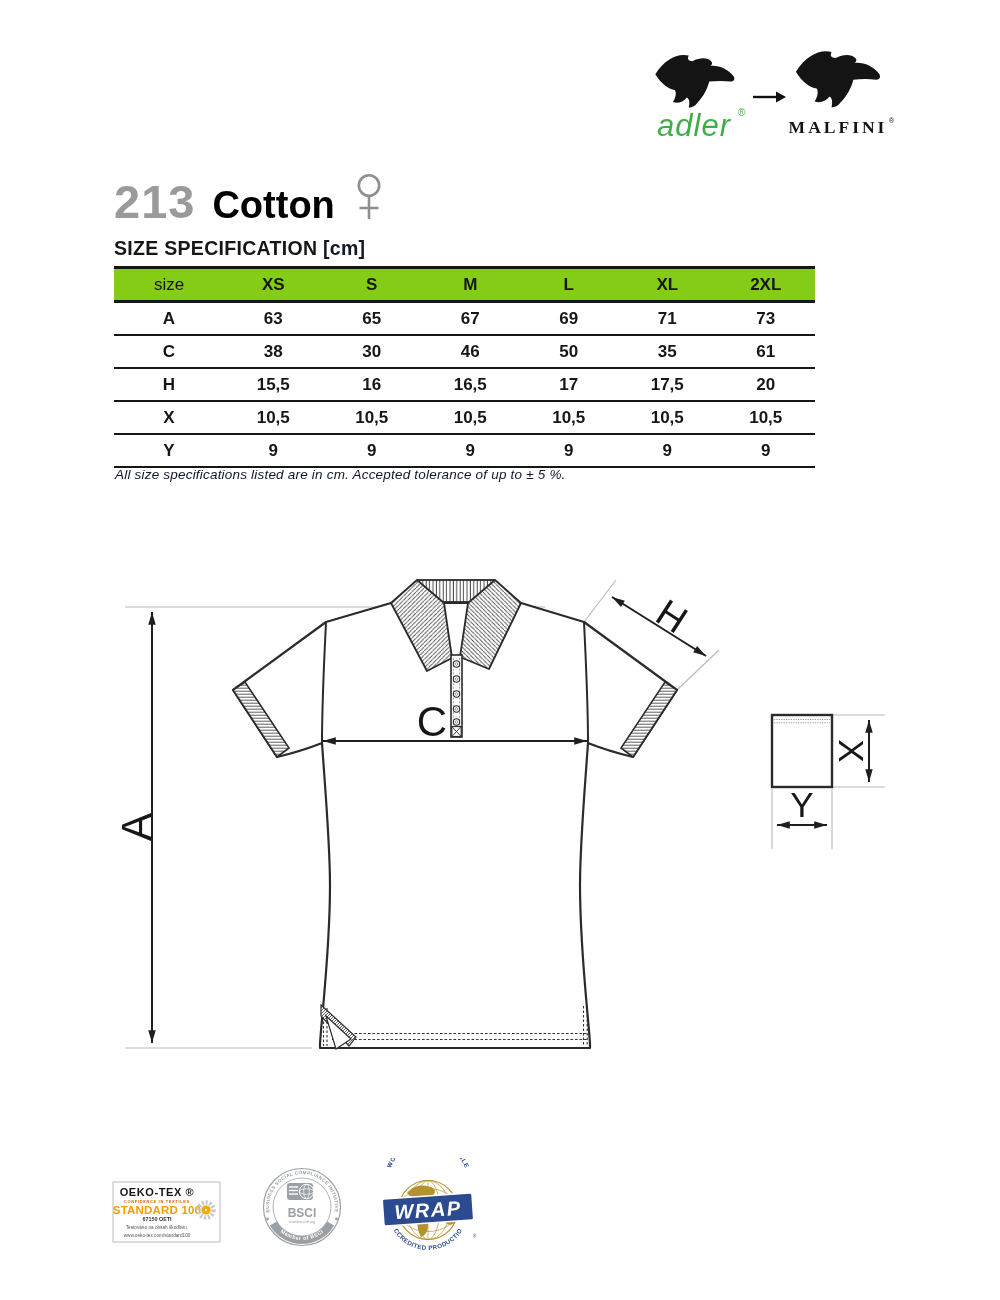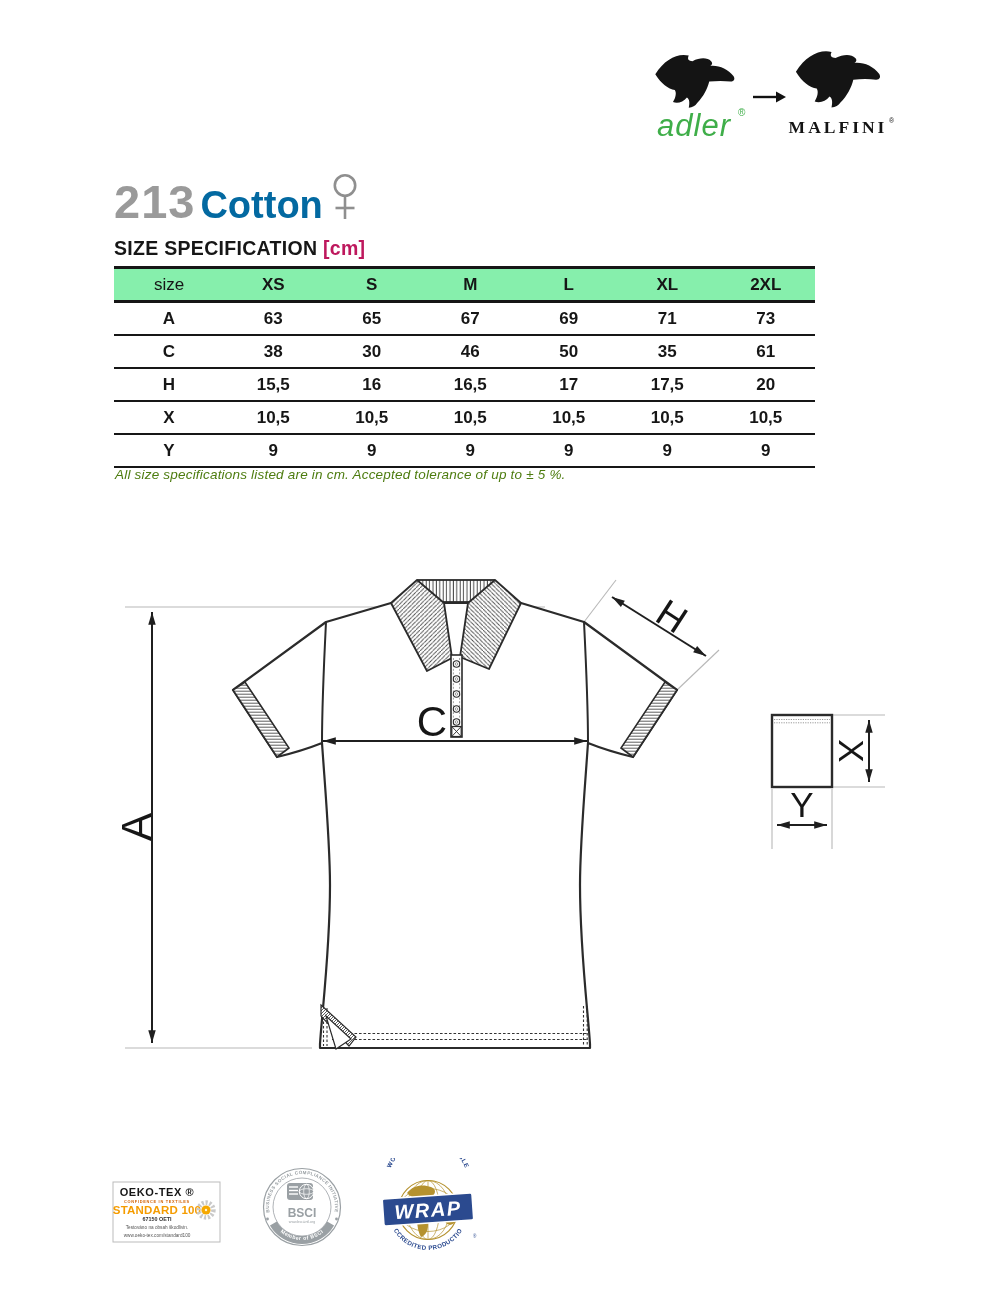--- a/index.html
+++ b/index.html
@@ -1,38 +1,38 @@
 <!DOCTYPE html>
 <html><head>
 <meta charset="utf-8">
 <style>
   html,body{margin:0;padding:0;}
   body{width:1000px;height:1300px;background:#ffffff;position:relative;
        font-family:"Liberation Sans",sans-serif;color:#161616;overflow:hidden;}
   .abs{position:absolute;}
 
   
-  .title-row{position:absolute;left:114px;top:164px;display:flex;align-items:baseline;gap:5px;}
+  .title-row{position:absolute;left:114px;top:164px;display:flex;align-items:baseline;gap:17px;}
   .title-number{font-size:47px;font-weight:700;color:#9a9a9a;letter-spacing:1px;}
-  .title-name{font-size:38px;font-weight:700;color:#0369a1;}
+  .title-name{font-size:38px;font-weight:700;color:#000000;}
   .female-sym{position:relative;top:8px;}
 
   
   .sec-head{position:absolute;left:114px;top:237px;font-size:19.5px;font-weight:700;letter-spacing:.3px;}
-  .sec-unit{color:#be185d;}
+  .sec-unit{color:#0f172a;}
 
   
   table.spec{position:absolute;left:114px;top:266px;width:701px;border-collapse:collapse;
              table-layout:fixed;font-size:17px;border-top:3px solid #161616;border-bottom:2px solid #161616;}
-  table.spec thead tr{background:#86efac;border-bottom:3px solid #161616;}
+  table.spec thead tr{background:#84cc16;border-bottom:3px solid #161616;}
   table.spec tbody tr{border-bottom:2px solid #161616;}
   table.spec th,table.spec td{height:31px;text-align:center;vertical-align:middle;padding:0;font-weight:700;}
   table.spec td{font-weight:700;}
   table.spec .th-size{font-weight:400;}
-  .note{position:absolute;left:115px;top:467px;font-size:13.5px;font-style:italic;color:#4d7c0f;letter-spacing:.2px;}
+  .note{position:absolute;left:115px;top:467px;font-size:13.5px;font-style:italic;color:#0f172a;letter-spacing:.2px;}
 
   svg text{font-family:"Liberation Sans",sans-serif;}
   .serif{font-family:"Liberation Serif",serif;}
 </style>
 </head>
 <body>
 
 <svg class="abs" style="left:598px;top:36px" width="320" height="118" viewBox="598 36 320 118">
   <defs>
     <path id="eagleShape" d="M10,26 C20,10 34,3 46,6 C44,10 46,12 50,12 C58,8 66,8 70,12

